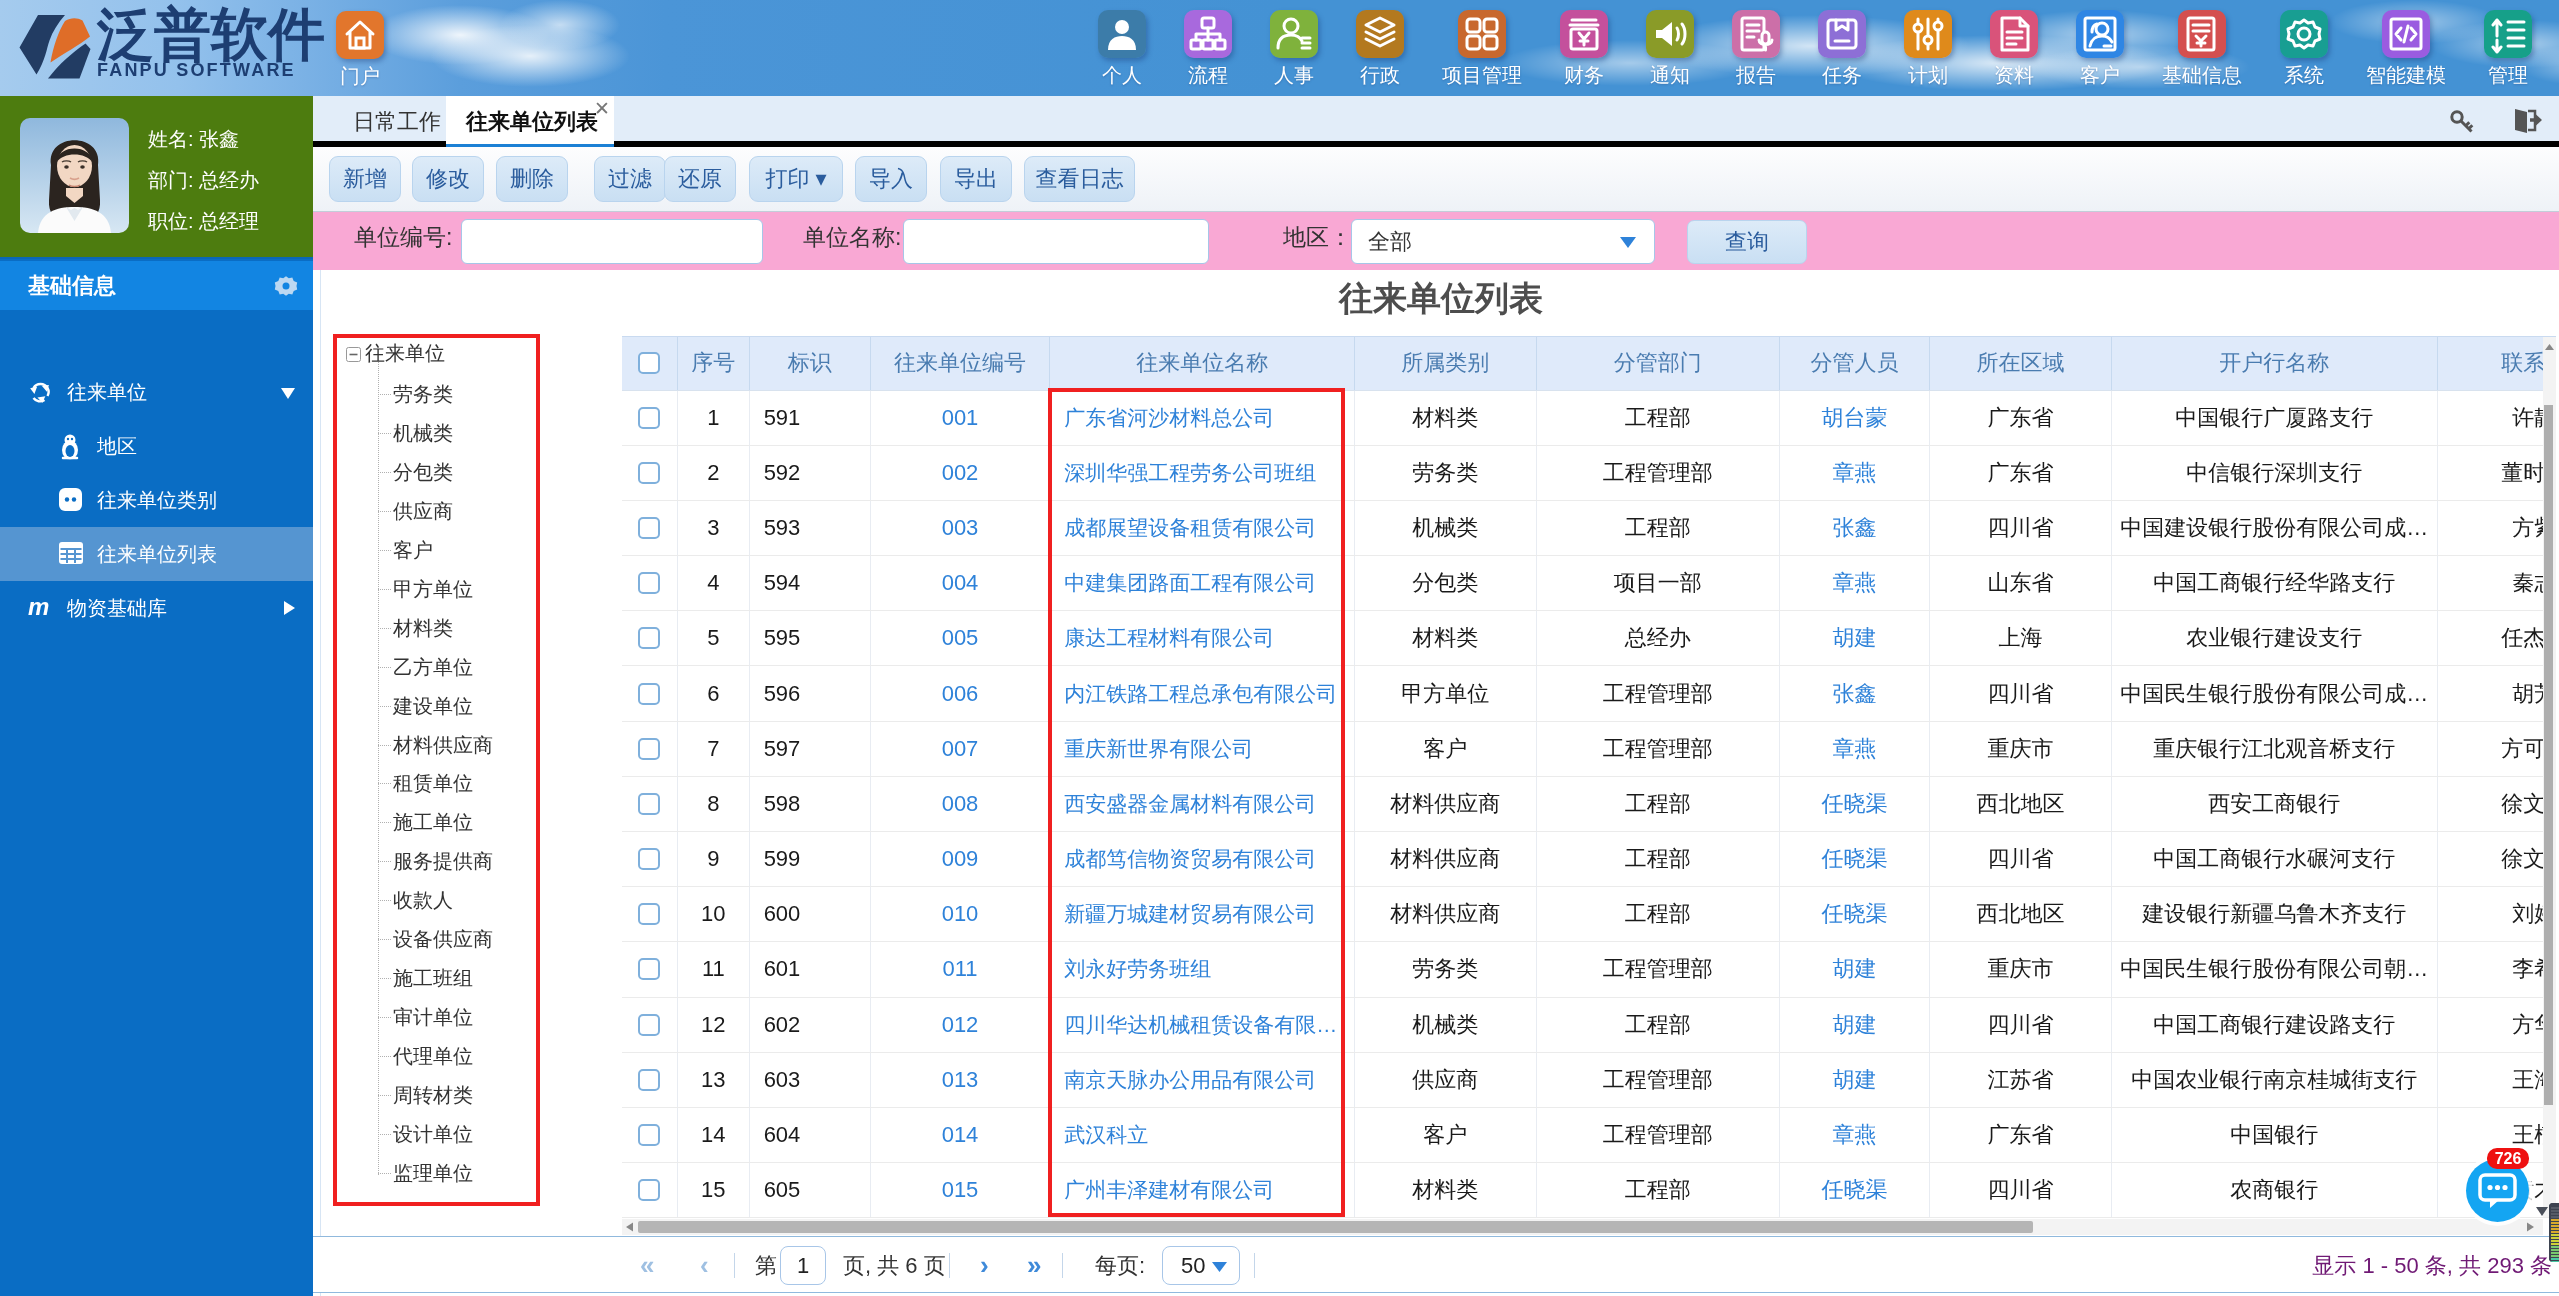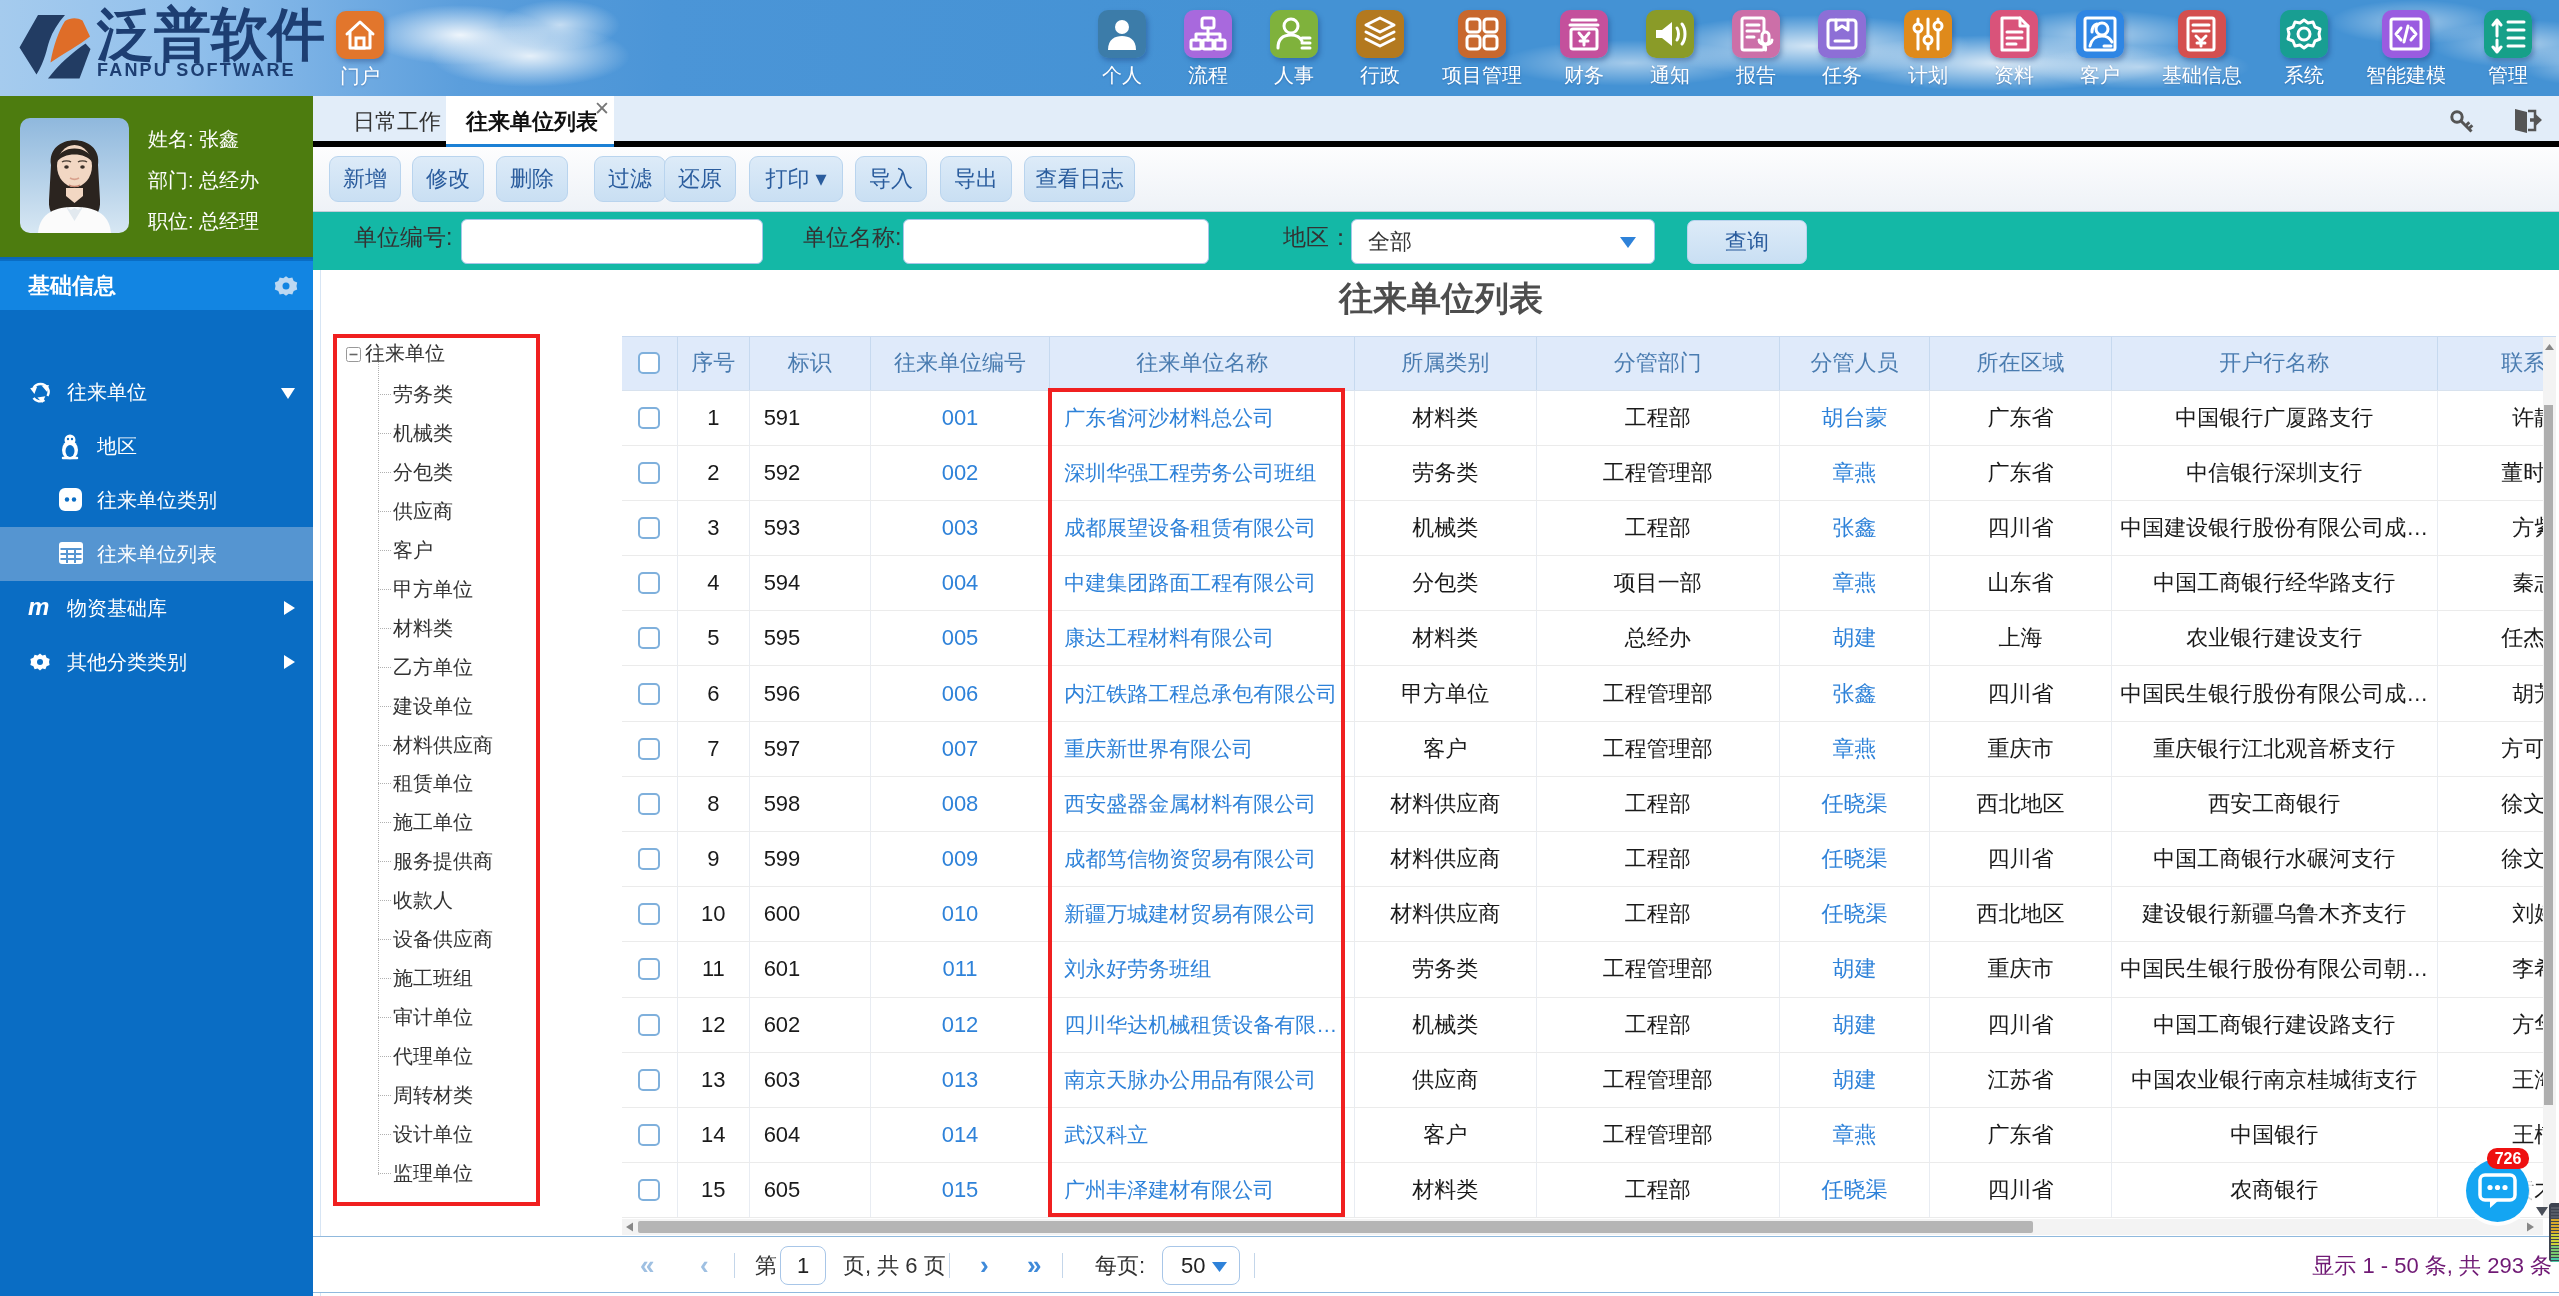--- a/index.html
+++ b/index.html
@@ -38,21 +38,21 @@
 #tabbar{position:absolute;left:0;top:0;width:2246px;height:51px;background:#e2edf9;border-bottom:6px solid #000000}
 .tab1{position:absolute;left:40px;top:0;height:51px;line-height:51px;font-size:22px;color:#333}
 .tab2{position:absolute;left:133px;top:0;width:168px;height:51px;background:#fff;border-bottom:3px solid #1b80d5;text-align:left;padding-left:20px}
 .tab2 span{font-size:22px;font-weight:bold;color:#111;line-height:51px}
 .tabx{position:absolute;right:4px;top:3px;font-size:19px;color:#777;line-height:19px}
 #topicons{position:absolute;right:16px;top:11px}
 
 #toolbar{position:absolute;left:0;top:51px;width:2246px;height:65px;background:linear-gradient(#fdfdfe,#eef2f7);border-bottom:1px solid #c3cdd9}
 .tbtn{position:absolute;top:9px;height:46px;background:linear-gradient(#ddebf8,#c9dff3);border:1px solid #b9d4ee;border-radius:9px;color:#2a5c9d;font-size:22px;text-align:center;line-height:44px}
 
-#search{position:absolute;left:0;top:116px;width:2246px;height:58px;background:#14b8a6;z-index:6}
+#search{position:absolute;left:0;top:116px;width:2246px;height:58px;background:#f9a8d4;z-index:6}
 .slab{position:absolute;top:0;height:58px;line-height:50px;font-size:23px;color:#333}
 .sinp{position:absolute;top:7px;height:45px;background:#fff;border:1px solid #a6c6e8;border-radius:6px}
 #qbtn{position:absolute;left:1374px;top:8px;width:120px;height:44px;background:linear-gradient(#ddebf8,#c9dff3);border:1px solid #b9d4ee;border-radius:7px;color:#2a5c9d;font-size:22px;text-align:center;line-height:42px}
 #title{position:absolute;left:1026px;top:180px;font-size:34px;font-weight:bold;color:#4d4d4d;letter-spacing:0px}
 #redtxt{position:absolute;left:1325px;top:199px;font-size:34px;font-weight:bold;color:#f31b1b;white-space:nowrap}
 
 #treepanel{position:absolute;left:7px;top:147px;width:301px;height:1088px;background:#fff;border-left:1px solid #d7e5f4}
 .tnode{position:absolute;left:72px;font-size:20px;color:#333;white-space:nowrap;line-height:26px}
 #troot{position:absolute;left:44px;top:97px;font-size:20px;color:#333;line-height:26px}
 .redbox{position:absolute;border:4px solid #f02020;z-index:40}
@@ -345,28 +345,20 @@
         </svg>
         <span class="txt2">往来单位列表</span>
       </div>
 <div class="mitem" style="top:485px">
         <svg class="mico" width="26" height="22" viewBox="0 0 26 22">
           <text x="0" y="19" font-family="Liberation Sans" font-size="24" font-weight="bold" font-style="italic" fill="#fff">m</text>
         </svg>
         <span class="txt">物资基础库</span>
         <div class="arr r"></div>
       </div>
-<div class="mitem" style="top:539px">
-        <svg class="mico" width="24" height="24" viewBox="0 0 40 40">
-          <path d="M20 6 L24 9 L29 8 L31 13 L36 15 L35 20 L36 25 L31 27 L29 32 L24 31 L20 34 L16 31 L11 32 L9 27 L4 25 L5 20 L4 15 L9 13 L11 8 L16 9 Z" fill="#fff"></path>
-          <circle cx="20" cy="20" r="5" fill="#0a6dc4"></circle>
-        </svg>
-        <span class="txt">其他分类类别</span>
-        <div class="arr r"></div>
-      </div>
 </div>
 <div id="main">
 <div id="tabbar">
 <div class="tab1">日常工作</div>
 <div class="tab2"><span>往来单位列表</span><div class="tabx">✕</div></div>
 <div id="topicons"><svg width="30" height="30" viewBox="0 0 30 30" style="margin-right:34px;vertical-align:top">
             <g stroke="#555" fill="none" stroke-width="3">
               <circle cx="10" cy="10" r="5.2"></circle>
               <path d="M14 14 L24.5 24.5 M18.8 18.8 L22.3 15.3 M21.8 21.8 L25.3 18.3"></path>
             </g>

